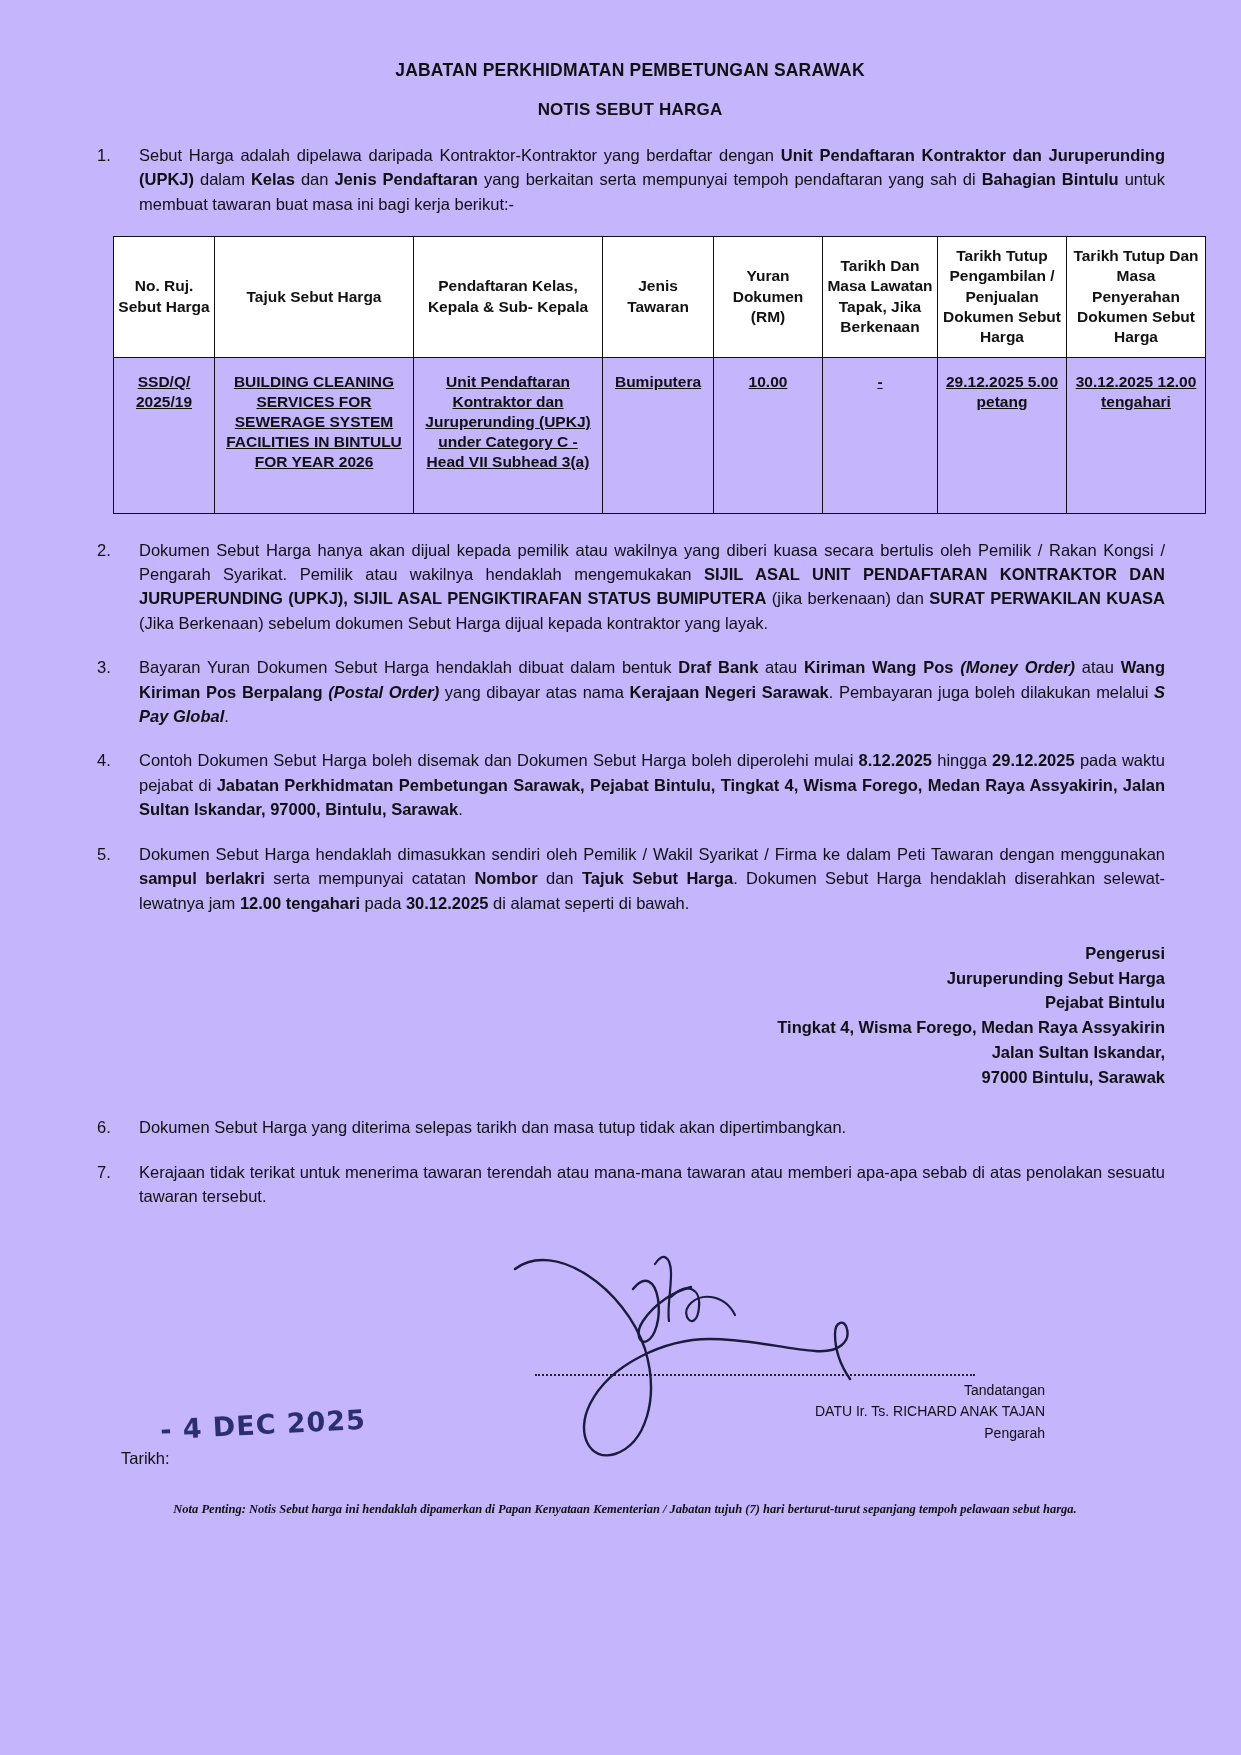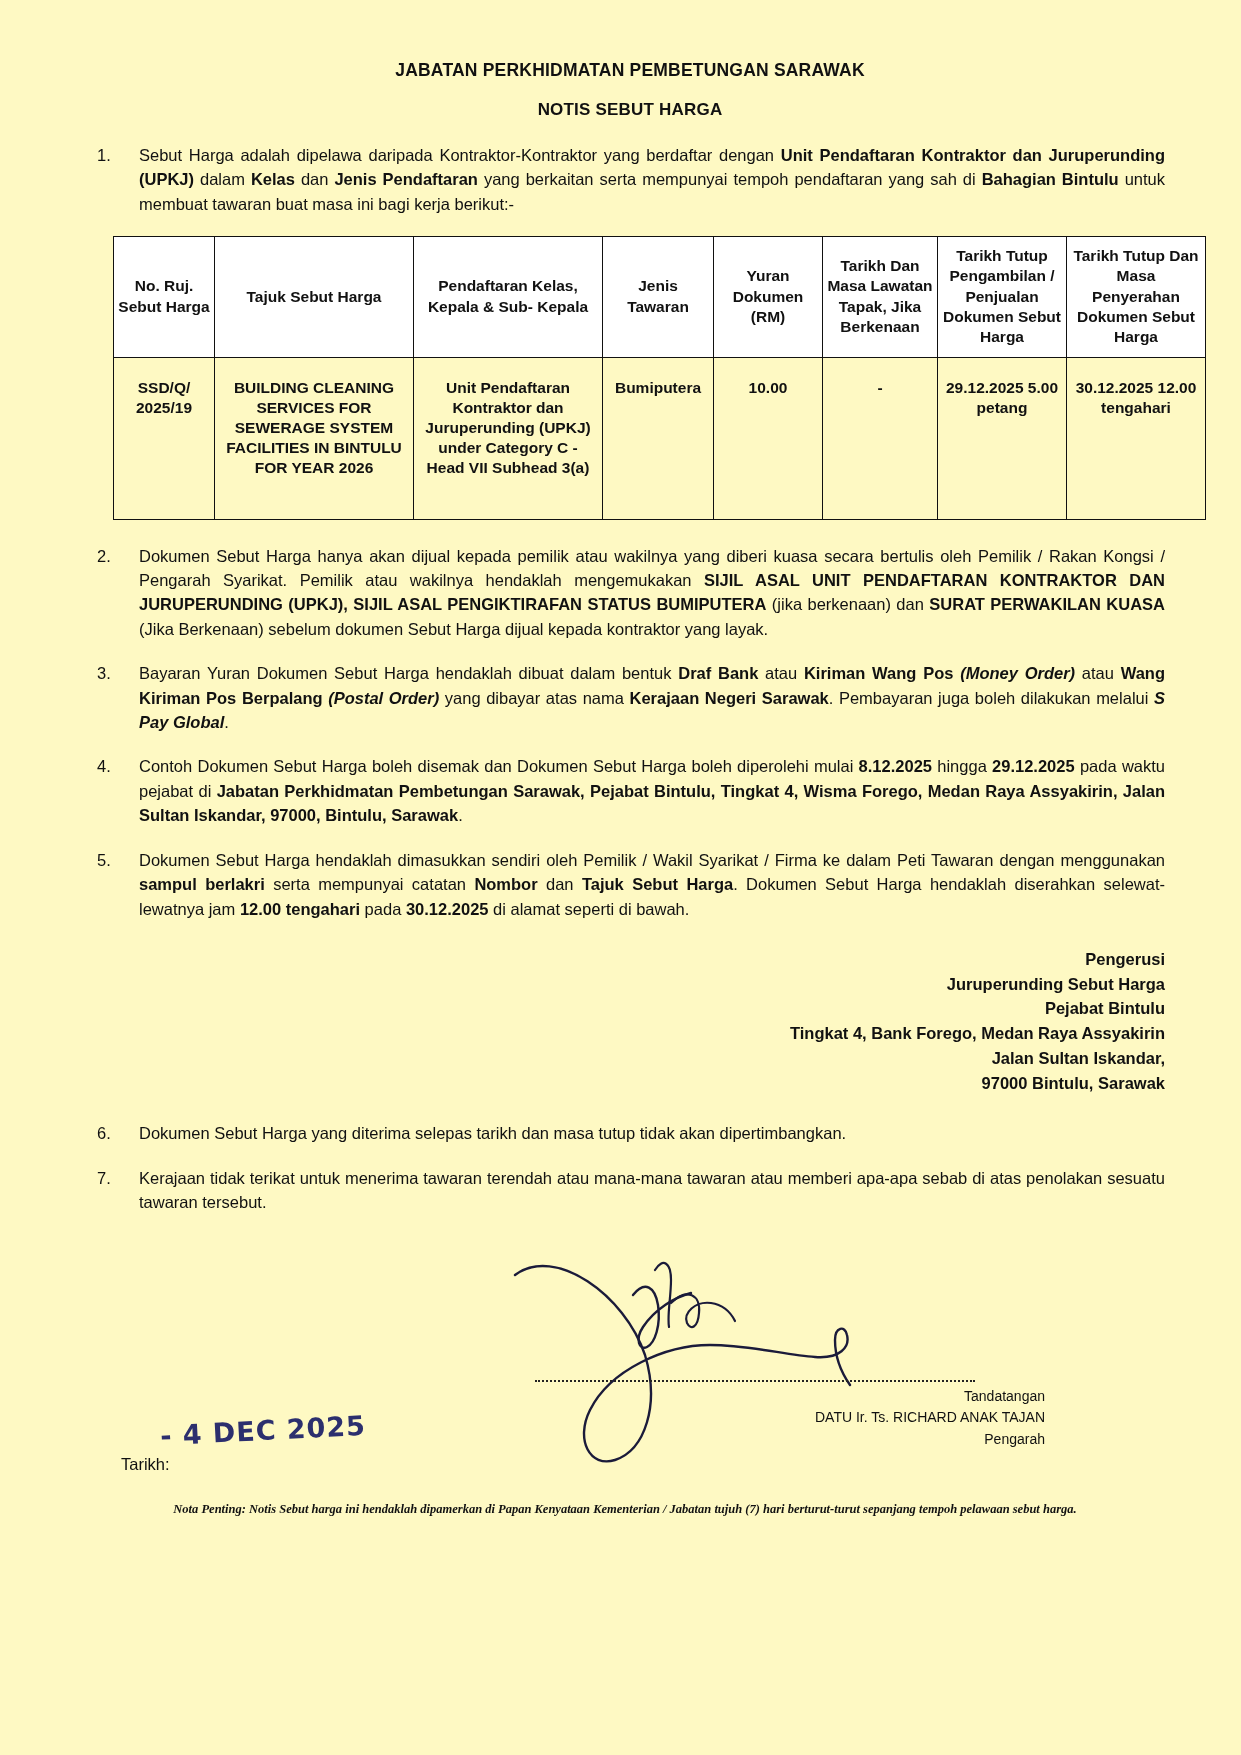--- a/index.html
+++ b/index.html
@@ -9,21 +9,21 @@
   }
   body {
     font-family: "Liberation Sans", sans-serif;
     color: #111111;
   }
   .page {
     position: relative;
     width: 1241px;
     height: 1755px;
     margin: 0 auto;
-    background: #fef9c3;
+    background: #c4b5fd;
     overflow: hidden;
   }
   .content {
     position: absolute;
     left: 95px;
     top: 60px;
     width: 1070px;
   }
   .title-block {
     text-align: center;
@@ -75,22 +75,23 @@
     font-size: 15.5px;
     line-height: 1.3;
   }
   table.notice th {
     font-weight: bold;
     padding: 9px 4px 10px;
     background: #ffffff;
     vertical-align: middle;
   }
   table.notice td {
-    padding: 20px 5px 40px;
-    font-weight: bold;
+    padding: 14px 5px 40px;
+    font-weight: bold;
+    text-decoration: underline;
   }
   .col1 { width: 92px; }
   .col2 { width: 190px; }
   .col3 { width: 180px; }
   .col4 { width: 102px; }
   .col5 { width: 100px; }
   .col6 { width: 106px; }
   .col7 { width: 120px; }
   .col8 { width: 130px; }
 
@@ -227,21 +228,21 @@
       <div class="num">5.</div>
       <div class="body">
         <span>Dokumen Sebut Harga hendaklah dimasukkan sendiri oleh Pemilik / Wakil Syarikat / Firma ke dalam Peti Tawaran dengan menggunakan </span><b>sampul berlakri</b><span> serta mempunyai catatan </span><b>Nombor</b><span> dan </span><b>Tajuk Sebut Harga</b><span>. Dokumen Sebut Harga hendaklah diserahkan selewat-lewatnya jam </span><b>12.00 tengahari</b><span> pada </span><b>30.12.2025</b><span> di alamat seperti di bawah.</span>
       </div>
     </div>
 
     <div class="sign-block">
       <div>Pengerusi</div>
       <div>Juruperunding Sebut Harga</div>
       <div>Pejabat Bintulu</div>
-      <div>Tingkat 4, Bank Forego, Medan Raya Assyakirin</div>
+      <div>Tingkat 4, Wisma Forego, Medan Raya Assyakirin</div>
       <div>Jalan Sultan Iskandar,</div>
       <div>97000 Bintulu, Sarawak</div>
     </div>
 
     <div class="clause">
       <div class="num">6.</div>
       <div class="body">Dokumen Sebut Harga yang diterima selepas tarikh dan masa tutup tidak akan dipertimbangkan.</div>
     </div>
 
     <div class="clause">

